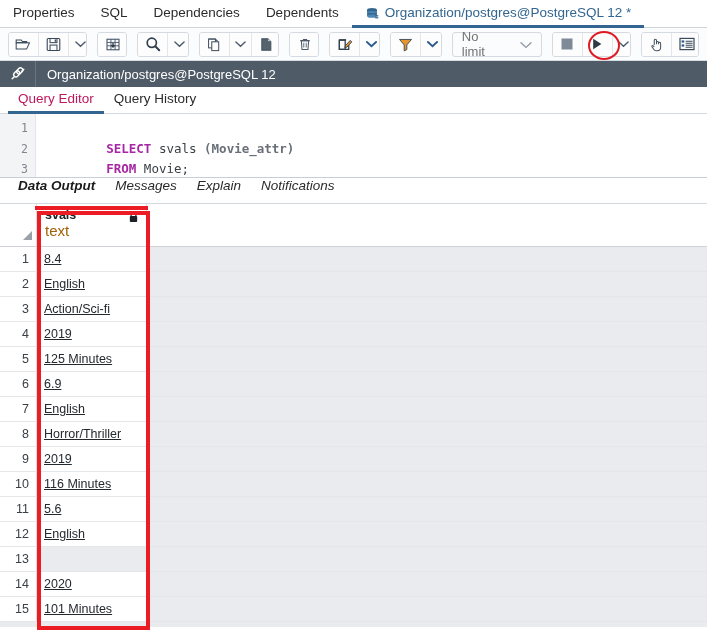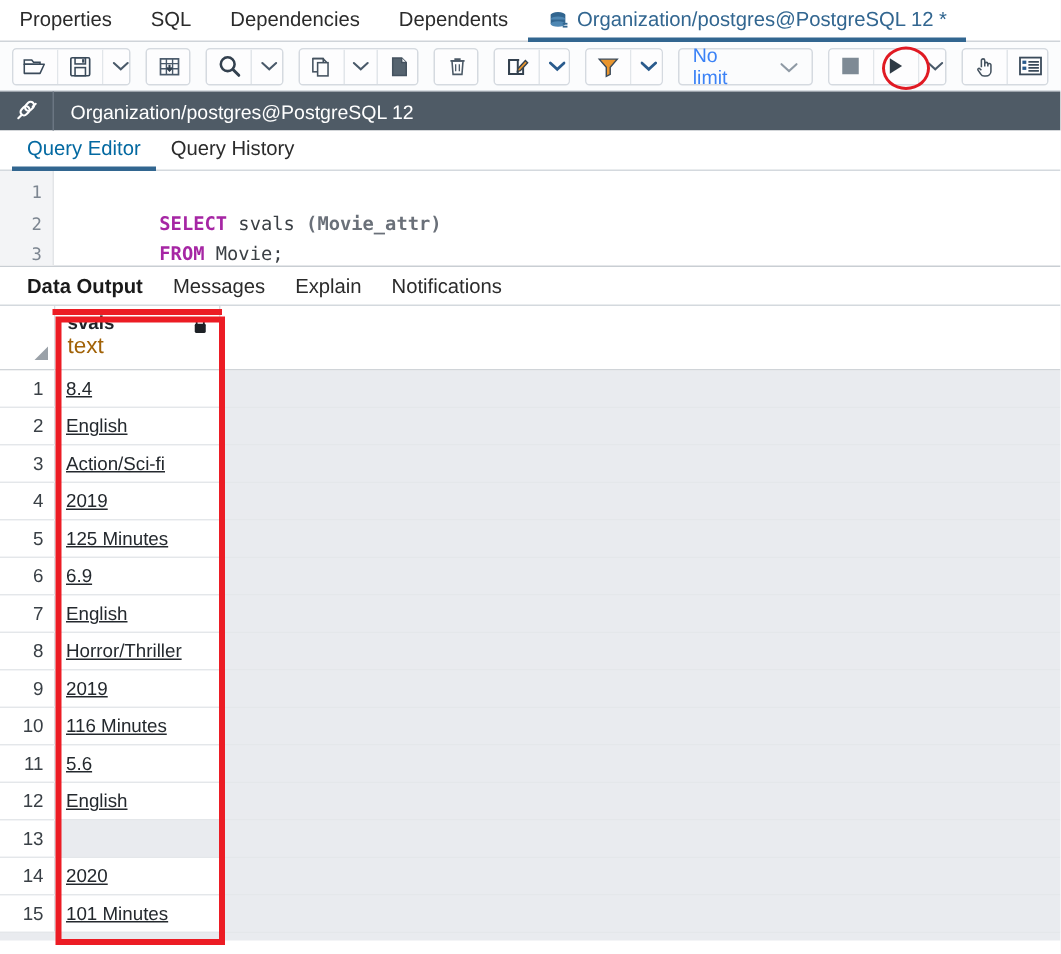--- a/index.html
+++ b/index.html
@@ -73,21 +73,21 @@
   .tbtn:last-child { border-right: none; }
   .tbtn.caret { min-width: 22px; }
   .tbtn svg { display: block; }
   .caretglyph { color: #5b6b7c; font-size: 11px; line-height: 1; }
 
   .limitbox {
     display: flex; align-items: center; justify-content: space-between;
     width: 95px; height: 25px;
     border: 1px solid #d5dae0; border-radius: 3px;
     background: #fbfcfd; margin: 0 5px; padding: 0 9px;
-    color: #3b82f6; font-size: 13px; cursor: pointer; gap: 20px;
+    color: #737373; font-size: 13px; cursor: pointer; gap: 20px;
   }
 
   
   .connbar {
     display: flex; align-items: center;
     height: 26px;
     background: #4f5b66;
     color: #ffffff;
     font-size: 13px;
   }
@@ -107,21 +107,21 @@
     padding-left: 8px;
   }
   .qtab {
     padding: 0 10px 5px 10px;
     font-size: 13.5px;
     color: #2b2b2b;
     cursor: pointer;
     border-bottom: 3px solid transparent;
     margin-bottom: -1px;
   }
-  .qtab.active { color: #0369a1; border-bottom-color: #326690; }
+  .qtab.active { color: #be185d; border-bottom-color: #326690; }
 
   
   .editor {
     position: relative;
     height: 64px;
     background: #ffffff;
     display: flex;
     font-family: "DejaVu Sans Mono", monospace;
     font-size: 12.5px;
     border-bottom: 1px solid #c9ced3;
@@ -138,25 +138,26 @@
   }
   .gutter div { height: 20.5px; line-height: 20.5px; padding-right: 7px; }
   .code { flex: 1; padding-top: 4px; padding-left: 10px; }
   .code div { height: 20.5px; line-height: 20.5px; white-space: pre; }
   .kw { color: #a626a4; font-weight: bold; }
   .plain { color: #3b4045; }
   .punct { color: #6a7079; font-weight: bold; }
 
   
   .rtabs {
-    display: flex; align-items: center;
+    display: flex; 
     height: 26px;
     background: #ffffff;
     border-bottom: 1px solid #d4d9de;
     padding-left: 8px;
+    font-style: italic;
   }
   .rtab { padding: 0 10px; font-size: 13.5px; color: #2b2b2b; cursor: pointer; }
   .rtab.active { font-weight: bold; color: #1a1a1a; }
 
   
   .grid { position: relative; height: 423px; background: #e9ebef; overflow: hidden; }
   .grid-head {
     display: flex; height: 43px;
     background: #ffffff;
     border-bottom: 1px solid #d0d4d8;

